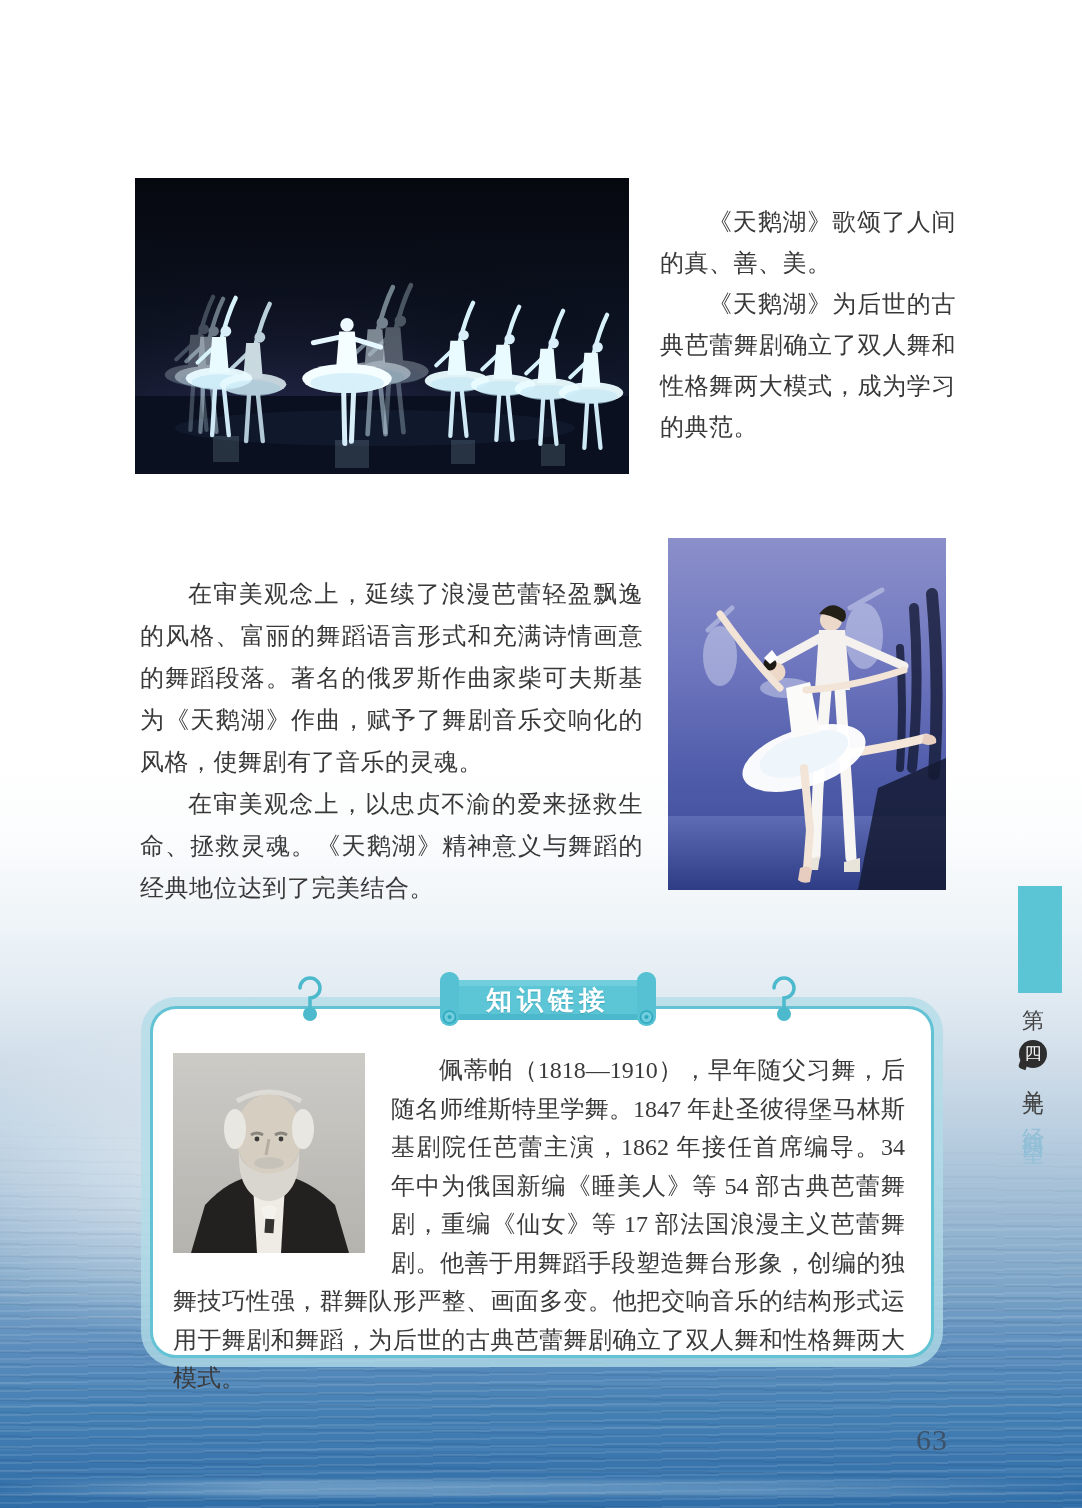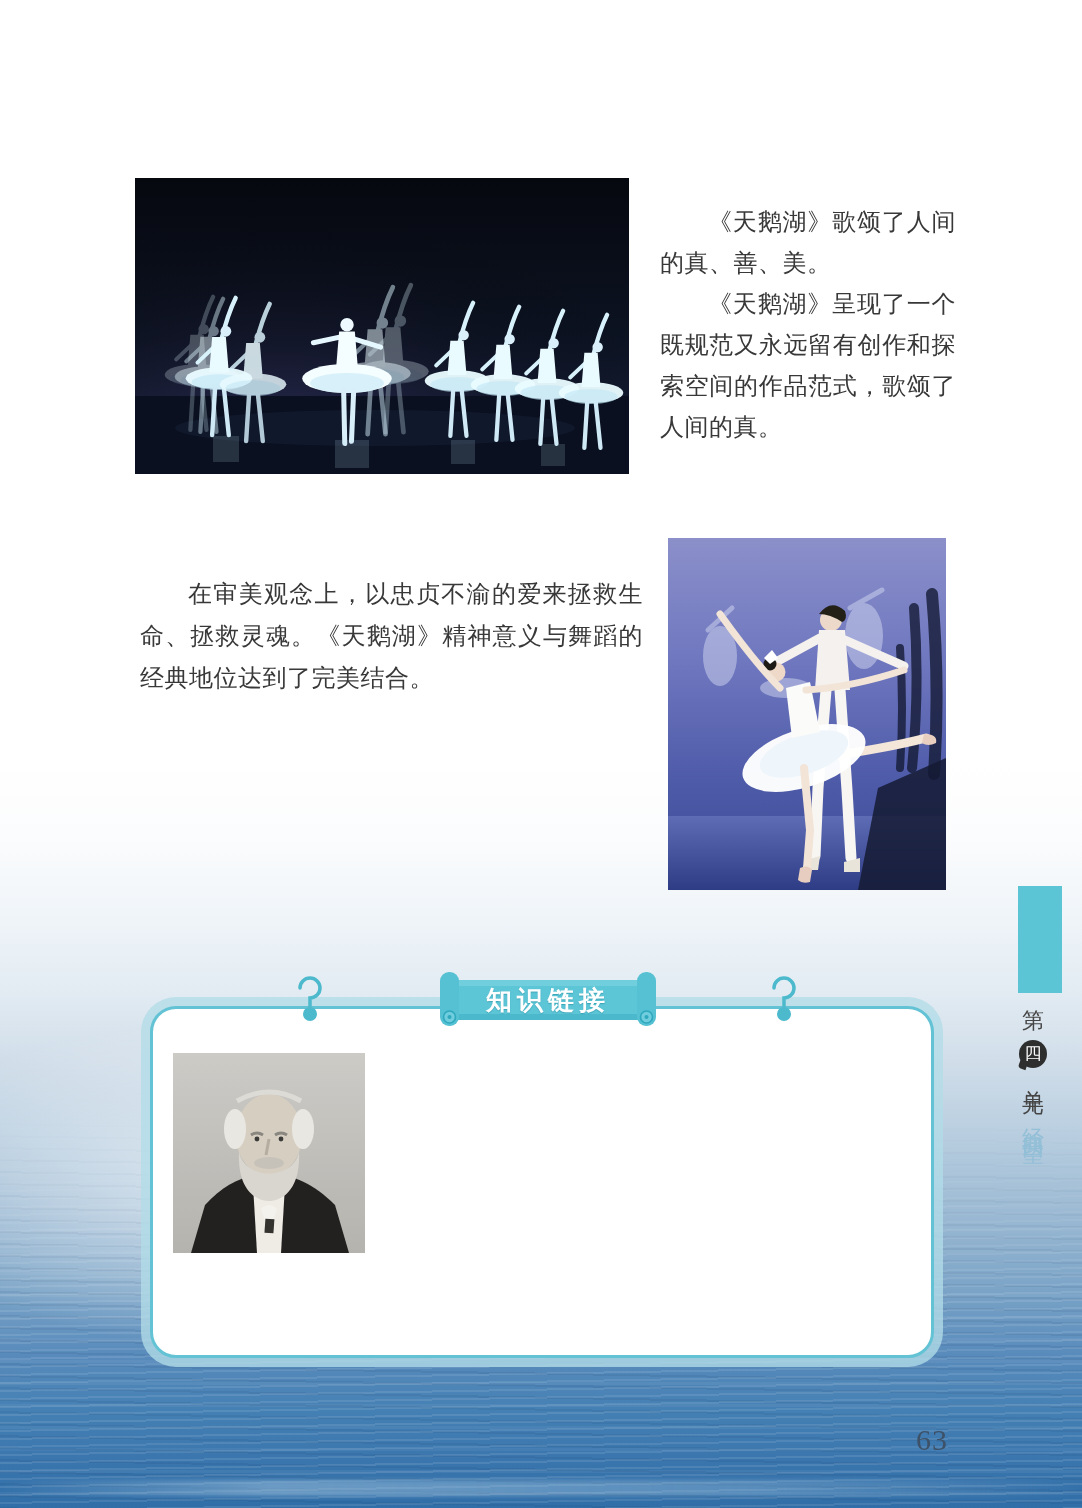--- a/index.html
+++ b/index.html
@@ -140,24 +140,25 @@
         <rect x="78" y="258" width="26" height="26"></rect>
           <rect x="200" y="262" width="34" height="28"></rect>
         <rect x="316" y="262" width="24" height="24"></rect>
           <rect x="406" y="266" width="24" height="22"></rect>
       </g>
     </svg>
   </div>
 
   <div class="cjk intro-block">
     <p>《天鹅湖》歌颂了人间的真、善、美。</p>
-    <p>《天鹅湖》呈现了一个既规范又永远留有创作和探索空间的作品范式，歌颂了人间的真。</p>
+    <p>《天鹅湖》为后世的古典芭蕾舞剧确立了双人舞和性格舞两大模式，成为学习的典范。</p>
   </div>
 
   <div class="cjk aesthetics-block">
+    <p>在审美观念上，延续了浪漫芭蕾轻盈飘逸的风格、富丽的舞蹈语言形式和充满诗情画意的舞蹈段落。著名的俄罗斯作曲家柴可夫斯基为《天鹅湖》作曲，赋予了舞剧音乐交响化的风格，使舞剧有了音乐的灵魂。</p>
     <p>在审美观念上，以忠贞不渝的爱来拯救生命、拯救灵魂。《天鹅湖》精神意义与舞蹈的经典地位达到了完美结合。</p>
   </div>
 
   <div class="photo photo-duet">
     <svg width="278" height="352" viewBox="0 0 278 352">
       <defs>
         <linearGradient id="stage2" x1="0" y1="0" x2="0" y2="1">
           <stop offset="0" stop-color="#8b90ca"></stop>
             <stop offset="0.35" stop-color="#6f77bf"></stop>
           <stop offset="0.7" stop-color="#4d5aa8"></stop>
@@ -244,20 +245,21 @@
           <ellipse cx="130" cy="76" rx="11" ry="20" fill="#e9e7e2"></ellipse>
           <path d="M64,48 q32,-18 64,0" stroke="#dddbd6" stroke-width="5" fill="none"></path>
           <path d="M66,98 C70,128 122,128 126,98 C128,138 108,148 96,148 C84,148 64,138 66,98 Z" fill="#d9d6d0"></path>
           <ellipse cx="96" cy="110" rx="15" ry="6" fill="#c6c2ba"></ellipse>
           <path d="M78,82 q6,-4 12,0 M102,82 q6,-4 12,0" stroke="#8a8680" stroke-width="3" fill="none"></path>
           <circle cx="84" cy="86" r="2.4" fill="#3a3a38"></circle>
             <circle cx="108" cy="86" r="2.4" fill="#3a3a38"></circle>
           <path d="M96,86 L93,102" stroke="#b5ada0" stroke-width="3" fill="none"></path>
         </svg>
       </div>
+      <p class="kb-text">佩蒂帕（1818—1910），早年随父习舞，后随名师维斯特里学舞。1847 年赴圣彼得堡马林斯基剧院任芭蕾主演，1862 年接任首席编导。34 年中为俄国新编《睡美人》等 54 部古典芭蕾舞剧，重编《仙女》等 17 部法国浪漫主义芭蕾舞剧。他善于用舞蹈手段塑造舞台形象，创编的独舞技巧性强，群舞队形严整、画面多变。他把交响音乐的结构形式运用于舞剧和舞蹈，为后世的古典芭蕾舞剧确立了双人舞和性格舞两大模式。</p>
     </div>
   </div>
 
   <svg class="pin pin-left" viewBox="0 0 40 52">
     <path d="M12,16 A10,10 0 1 1 22,26 L22,34" stroke="#4cb9cc" stroke-width="3.5" fill="none" stroke-linecap="round"></path>
     <circle cx="22" cy="42" r="7" fill="#4cb9cc"></circle>
   </svg>
   <svg class="pin pin-right" viewBox="0 0 40 52">
     <path d="M12,16 A10,10 0 1 1 22,26 L22,34" stroke="#4cb9cc" stroke-width="3.5" fill="none" stroke-linecap="round"></path>
     <circle cx="22" cy="42" r="7" fill="#4cb9cc"></circle>

